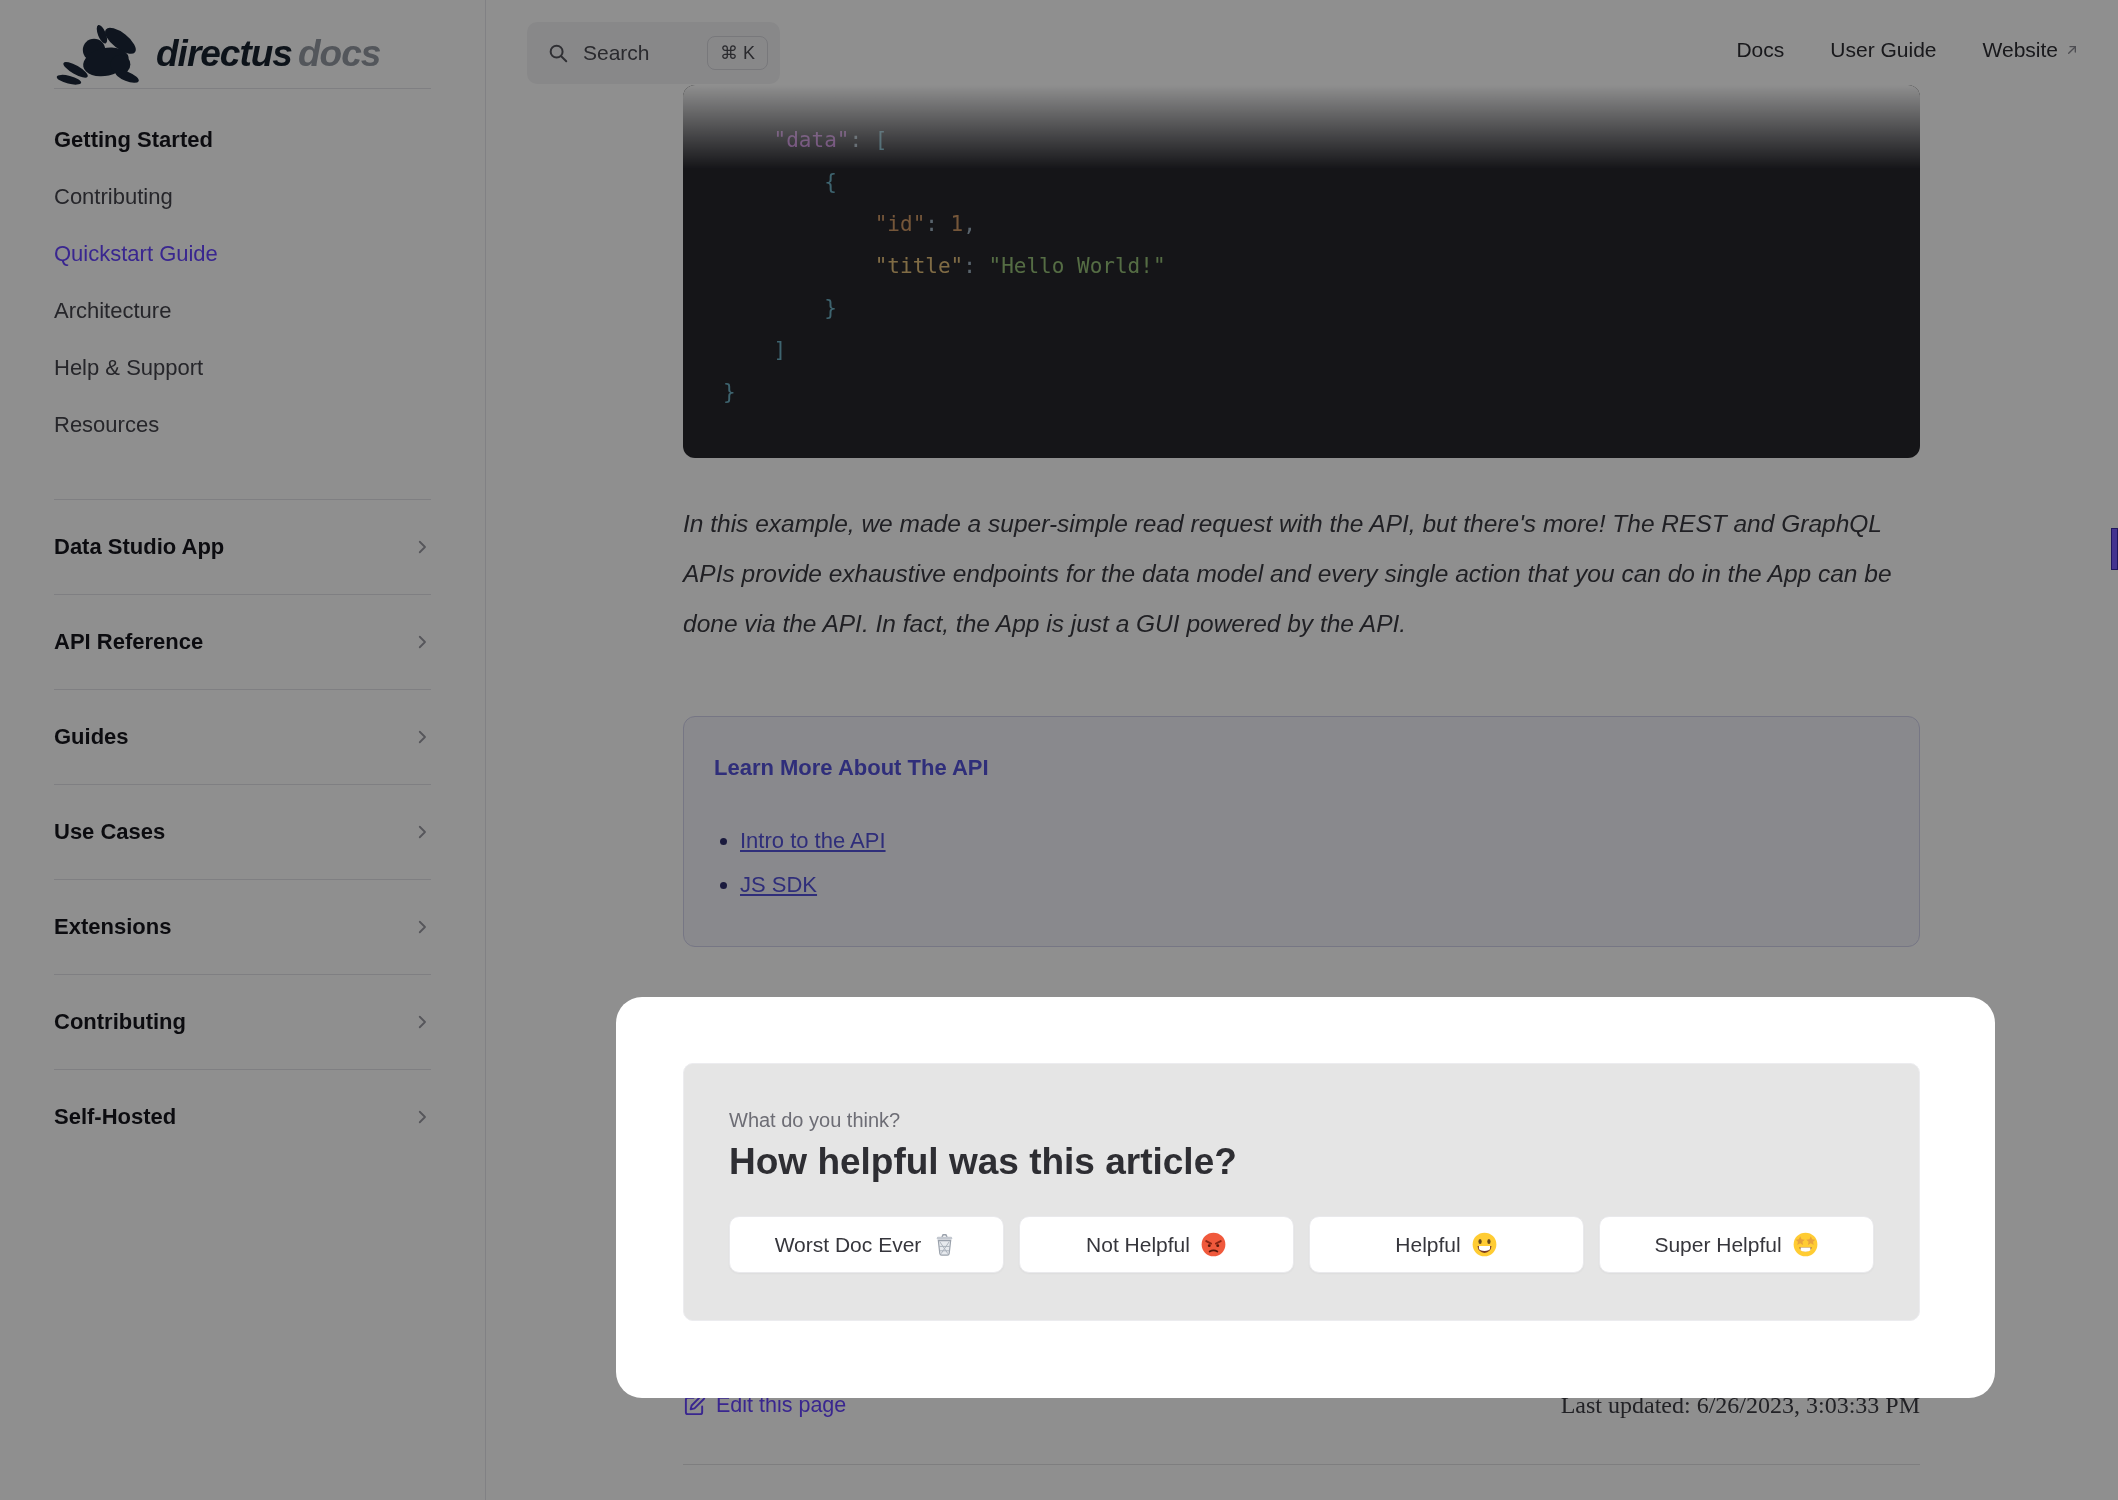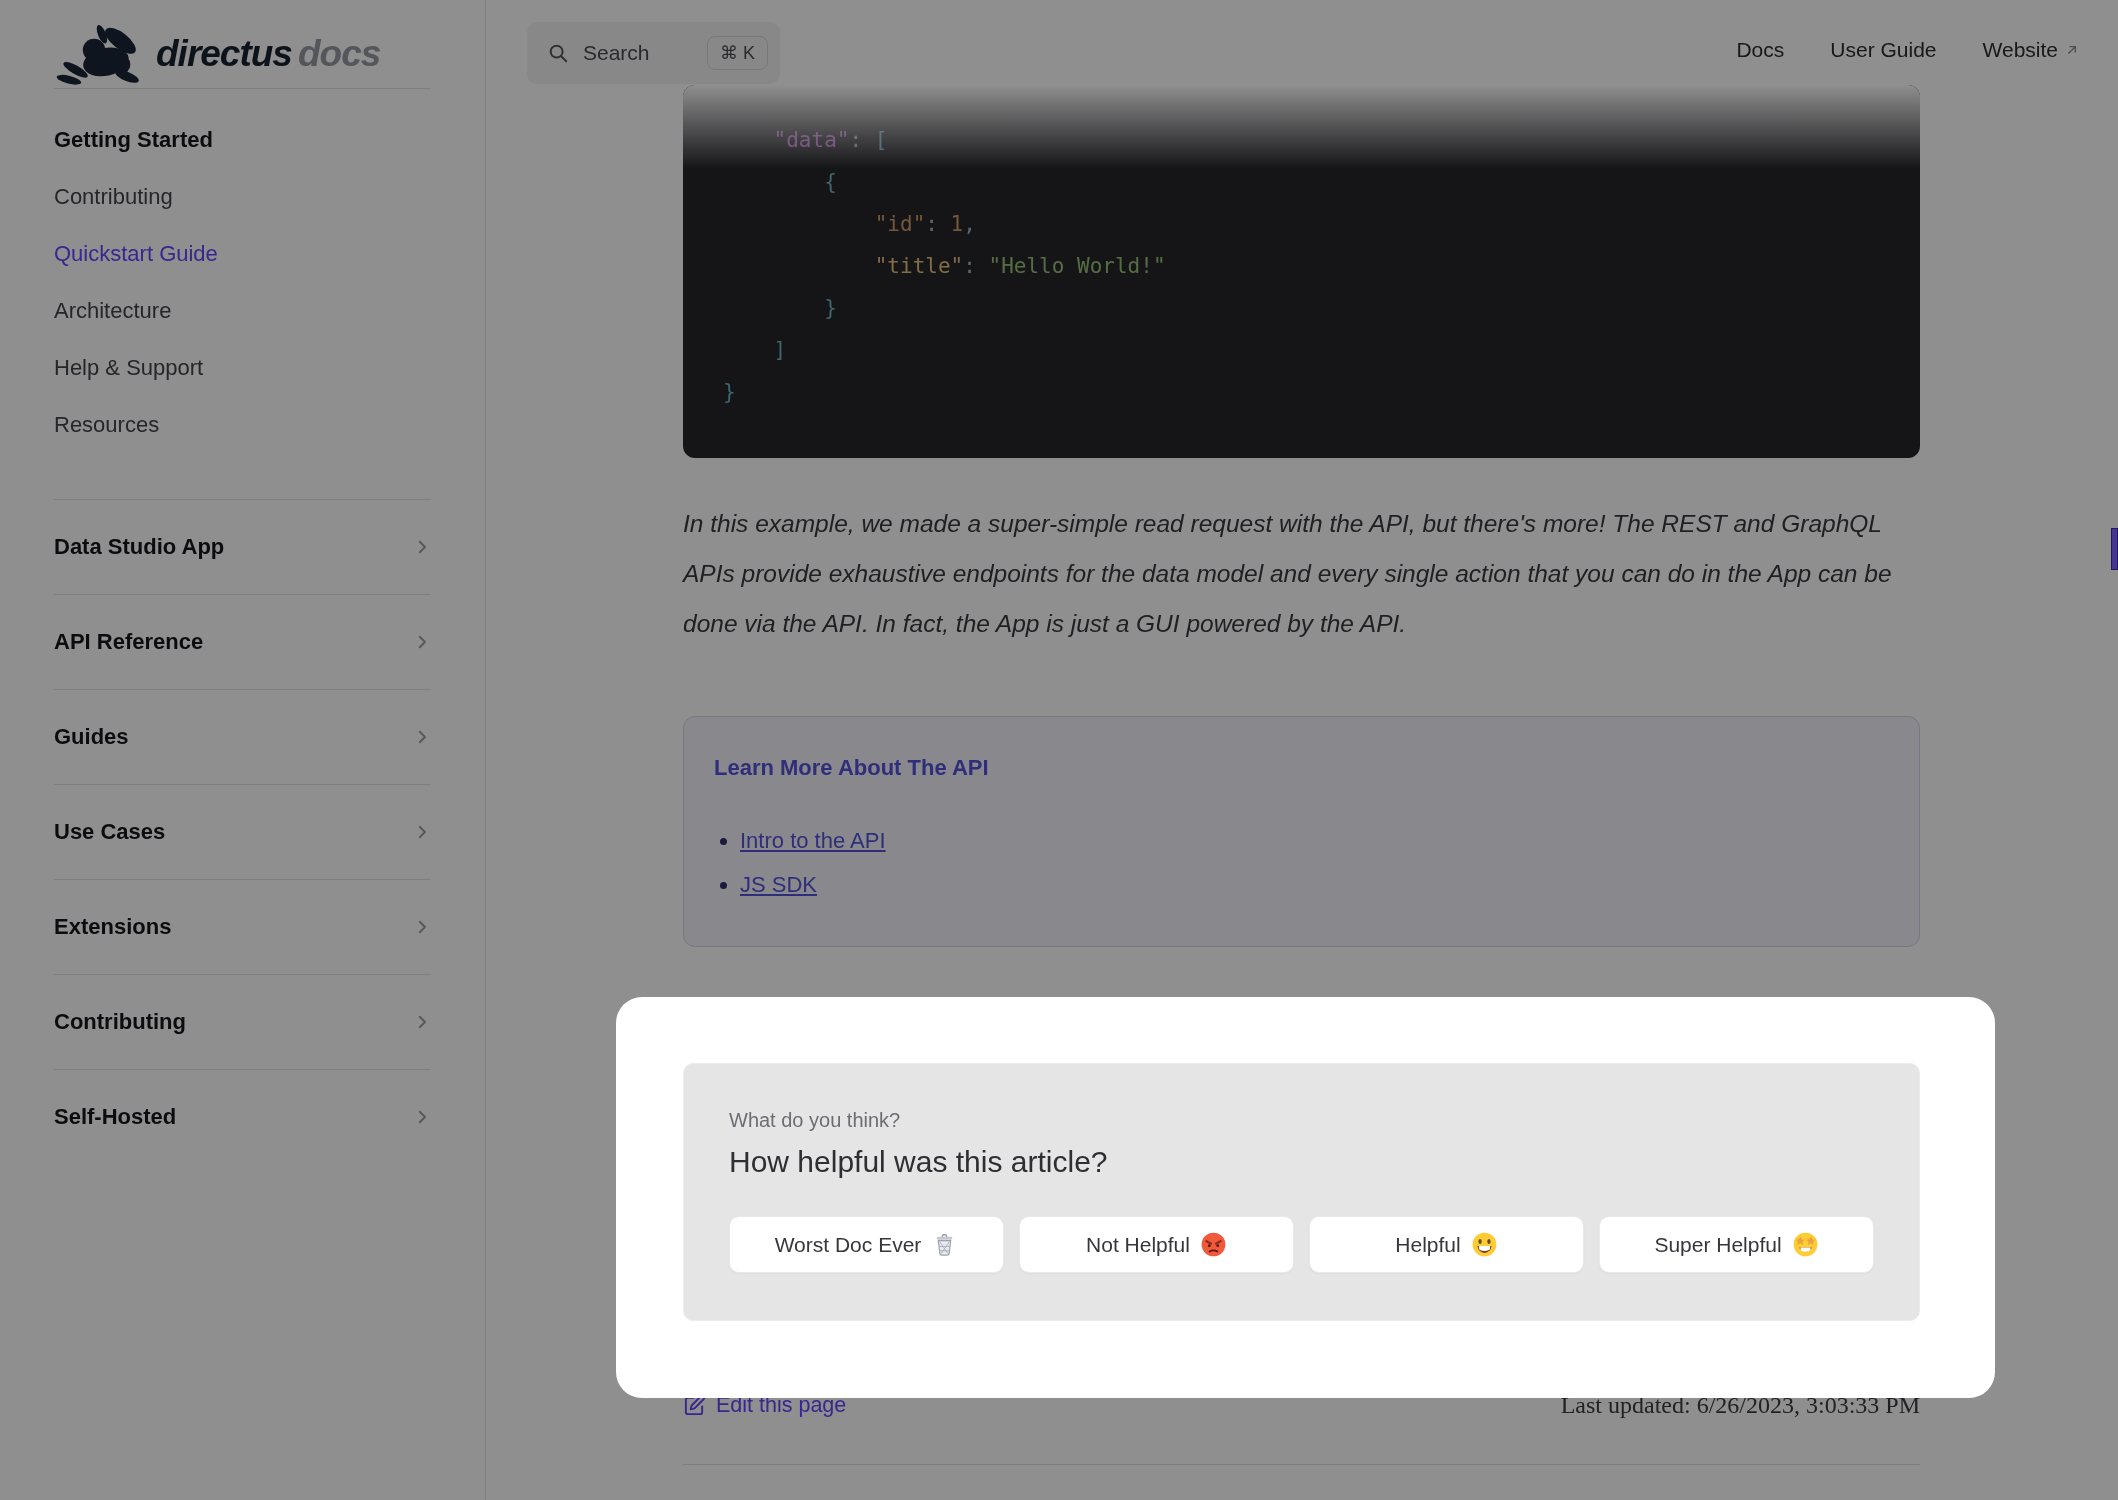--- a/index.html
+++ b/index.html
@@ -50,21 +50,21 @@
   .learn-title{font-size:22px;font-weight:700;color:var(--box-link);line-height:30px;}
   .learn-list{margin:36px 0 0 0;padding-left:26px;}
   .learn-list li{font-size:22px;line-height:44px;color:#2f2f6e;}
   .learn-list a{color:var(--box-link);text-decoration:underline;cursor:pointer;}
 
   
   .dim-overlay{position:absolute;inset:0;background:var(--overlay);z-index:10;}
   .spotlight{position:absolute;left:616px;top:997px;width:1379px;height:401px;background:#fff;border-radius:26px;z-index:11;}
   .feedback-card{position:absolute;left:67px;top:66px;width:1237px;height:258px;box-sizing:border-box;background:#e5e5e5;border:1px solid #ececef;border-radius:10px;padding:44px 45px 0 45px;}
   .fb-eyebrow{font-size:20px;color:#6d6d75;line-height:24px;}
-  .fb-title{font-size:30px;font-weight:400;color:#2e2e33;margin-top:12px;line-height:36px;}
+  .fb-title{font-size:37px;font-weight:700;color:#2e2e33;margin-top:12px;line-height:36px;}
   .fb-buttons{display:flex;gap:15px;margin-top:36px;}
   .fb-btn{flex:1;height:57px;background:#fff;border:1px solid #e9e9ec;border-radius:10px;box-shadow:0 1px 2px rgba(0,0,0,0.04);display:flex;align-items:center;justify-content:center;gap:10px;font-family:inherit;font-size:21px;font-weight:500;color:#36363c;cursor:pointer;}
   .fb-emoji{width:27px;height:27px;display:inline-block;}
 
   
   .footer-row{position:absolute;left:683px;top:1392px;width:1237px;display:flex;justify-content:space-between;align-items:center;}
   .edit-link{display:flex;align-items:center;gap:10px;color:var(--brand);font-size:21.5px;font-weight:500;text-decoration:none;cursor:pointer;}
   .edit-icon{width:23px;height:23px;stroke:var(--brand);stroke-width:2;fill:none;stroke-linecap:round;stroke-linejoin:round;}
   .last-updated{font-size:24px;color:#3c3c43;font-family:Liberation Serif, serif;}
   .bottom-divider{position:absolute;left:683px;top:1464px;width:1237px;border-top:1px solid #e0e0e3;}

